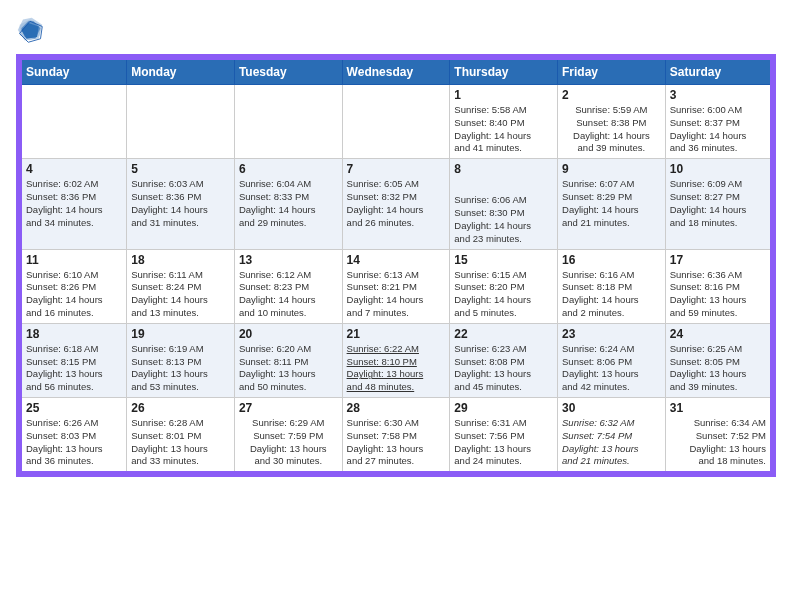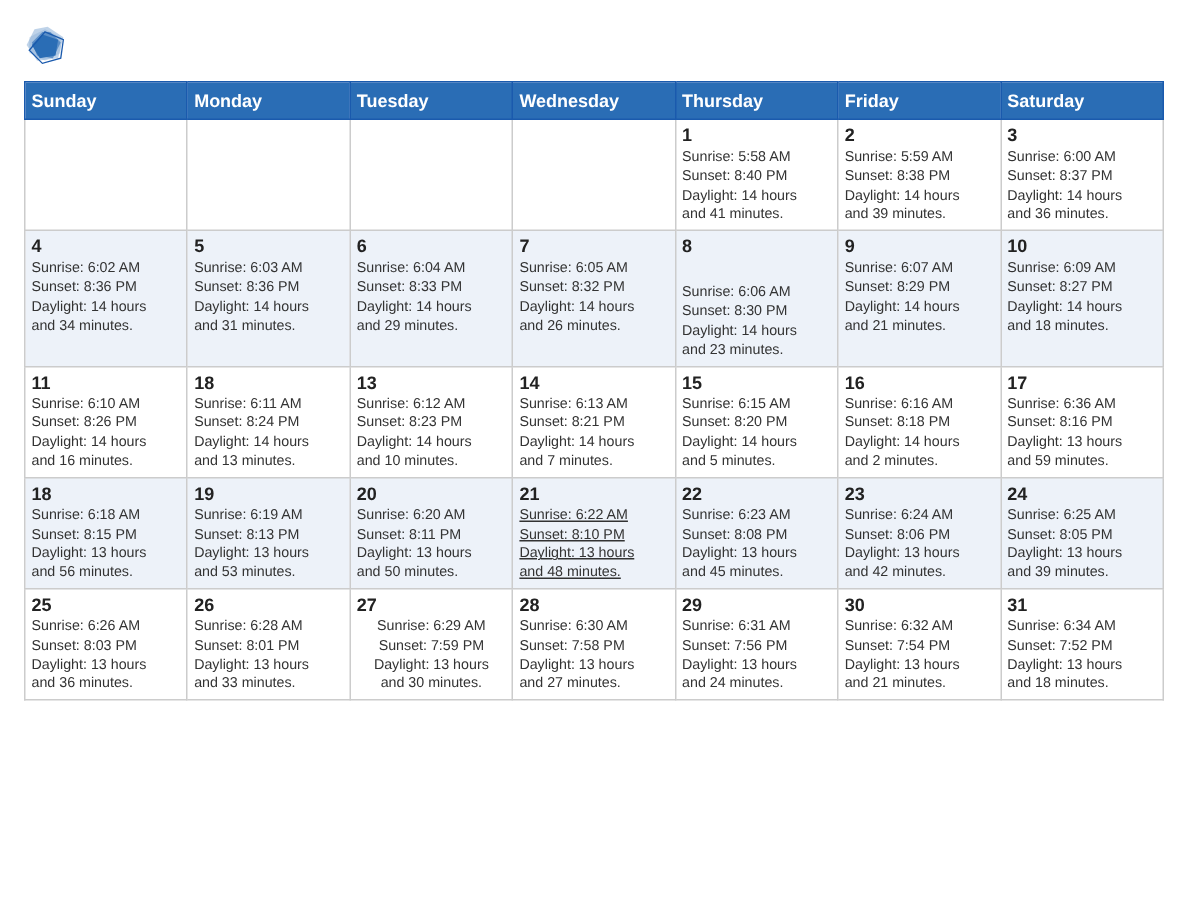--- a/index.html
+++ b/index.html
@@ -46,21 +46,21 @@
       color: #333;
       line-height: 1.1;
     }
     .location {
       font-size: 14px;
       color: #555;
     }
     .calendar {
       width: 100%;
       border-collapse: collapse;
-      border: 1px solid #8b5cf6;
+      border: 6px solid #8b5cf6;
     }
     .calendar th {
       background: #2a6db5;
       color: #fff;
       font-size: 12px;
       font-weight: bold;
       padding: 5px 4px;
       text-align: left;
       border: 1px solid #1a5aad;
     }
@@ -147,21 +147,21 @@
           <td class="empty-cell"></td>
           <td>
             <span class="day-num">1</span>
             <div class="day-info" style="white-space: pre-line;">Sunrise: 5:58 AM
 Sunset: 8:40 PM
 Daylight: 14 hours
 and 41 minutes.</div>
           </td>
           <td>
             <span class="day-num">2</span>
-            <div class="day-info" style="white-space: pre-line;">Sunrise: 5:59 AM
+            <div class="day-info" style="white-space: pre-line; text-align: center;">Sunrise: 5:59 AM
 Sunset: 8:38 PM
 Daylight: 14 hours
 and 39 minutes.</div>
           </td>
           <td>
             <span class="day-num">3</span>
             <div class="day-info" style="white-space: pre-line;">Sunrise: 6:00 AM
 Sunset: 8:37 PM
 Daylight: 14 hours
 and 36 minutes.</div>
@@ -351,28 +351,28 @@
           </td>
           <td>
             <span class="day-num">29</span>
             <div class="day-info" style="white-space: pre-line;">Sunrise: 6:31 AM
 Sunset: 7:56 PM
 Daylight: 13 hours
 and 24 minutes.</div>
           </td>
           <td>
             <span class="day-num">30</span>
-            <div class="day-info" style="white-space: pre-line;">Sunrise: 6:32 AM
+            <div class="day-info" style="white-space: pre-line; font-style: italic;">Sunrise: 6:32 AM
 Sunset: 7:54 PM
 Daylight: 13 hours
 and 21 minutes.</div>
           </td>
           <td>
             <span class="day-num">31</span>
-            <div class="day-info" style="white-space: pre-line;">Sunrise: 6:34 AM
+            <div class="day-info" style="white-space: pre-line; text-align: right;">Sunrise: 6:34 AM
 Sunset: 7:52 PM
 Daylight: 13 hours
 and 18 minutes.</div>
           </td>
         </tr>
       </tbody>
   </table>
 </div>
 
 </body></html>

